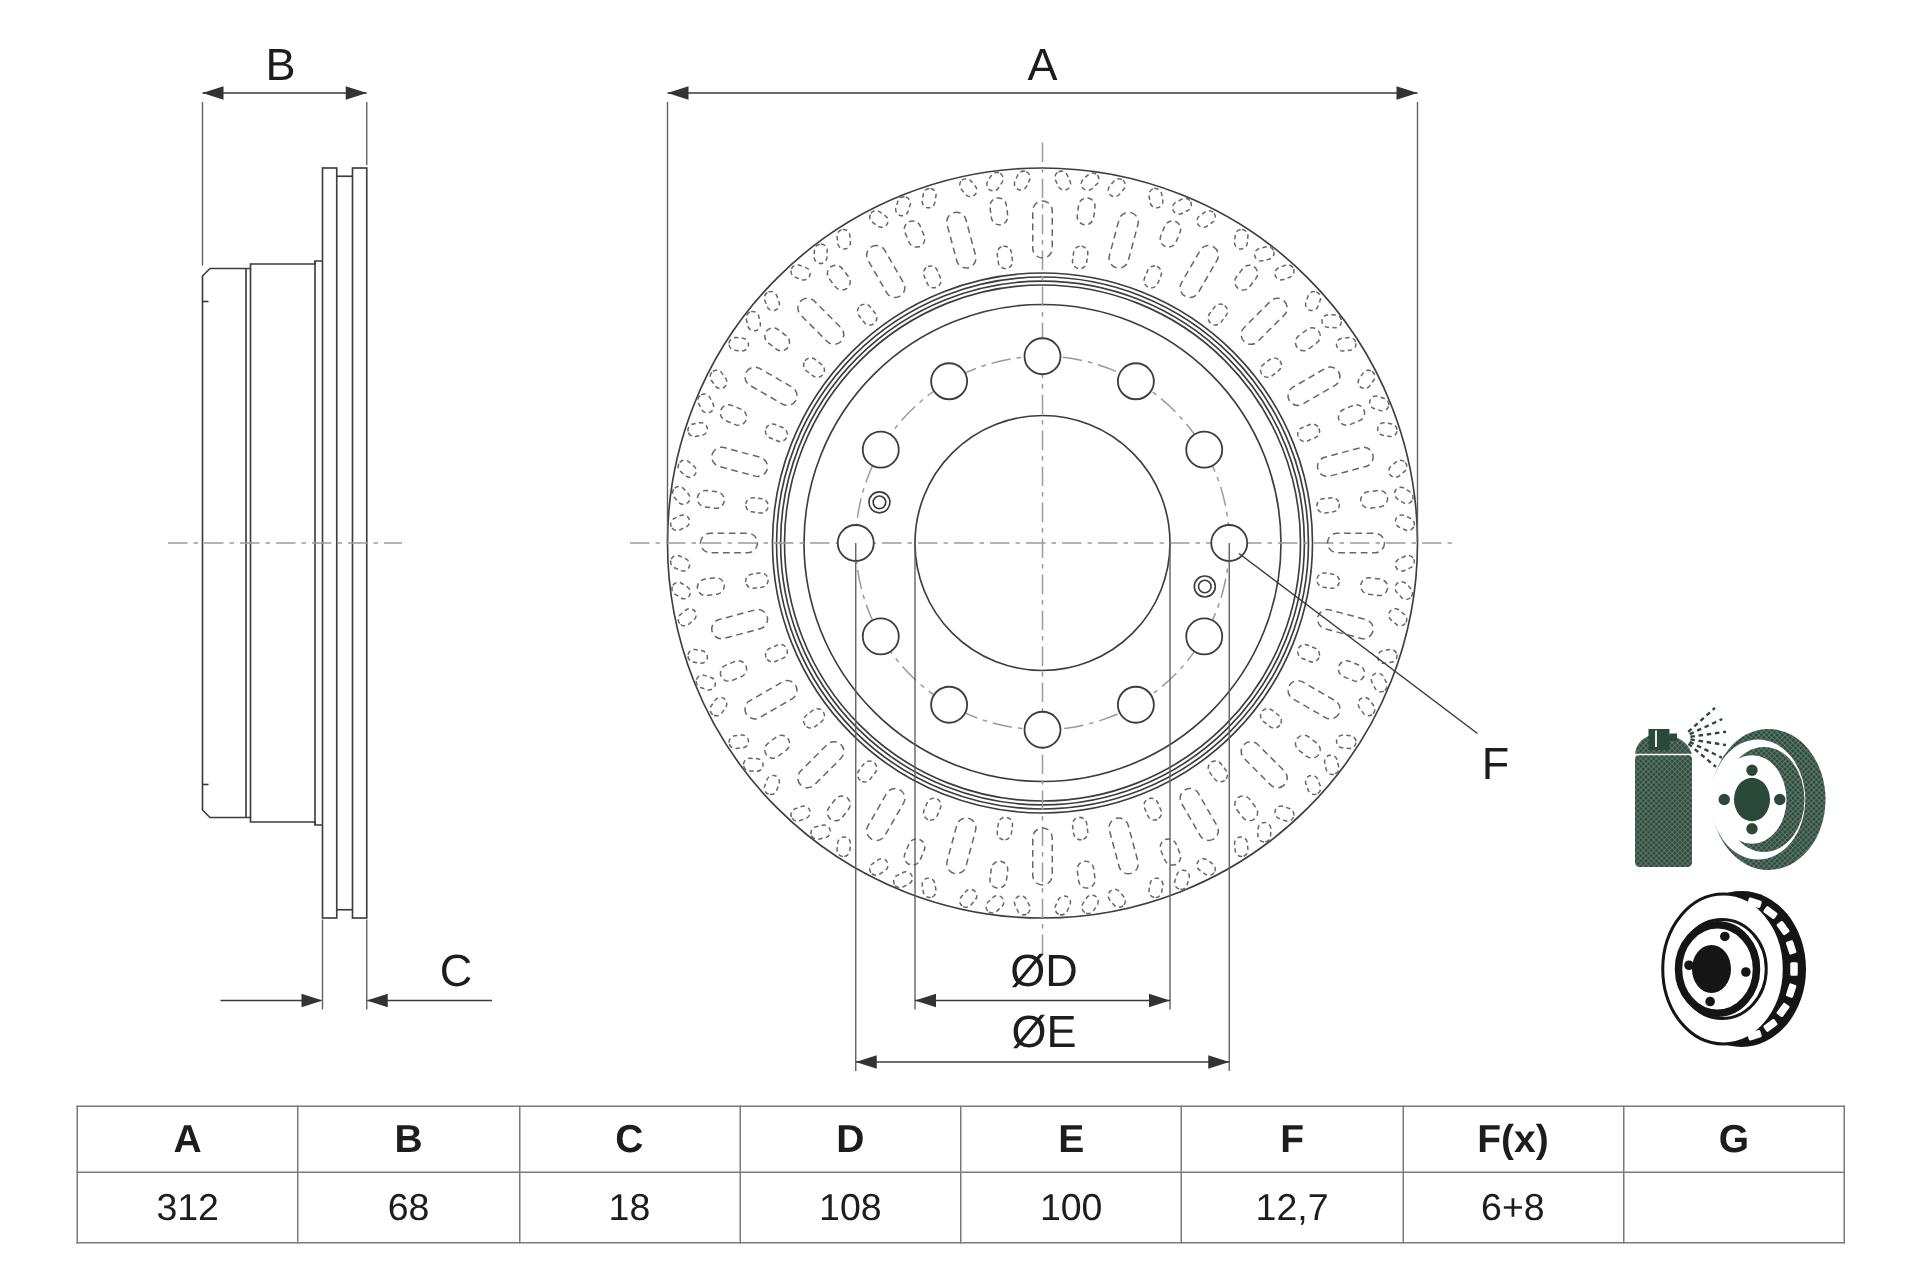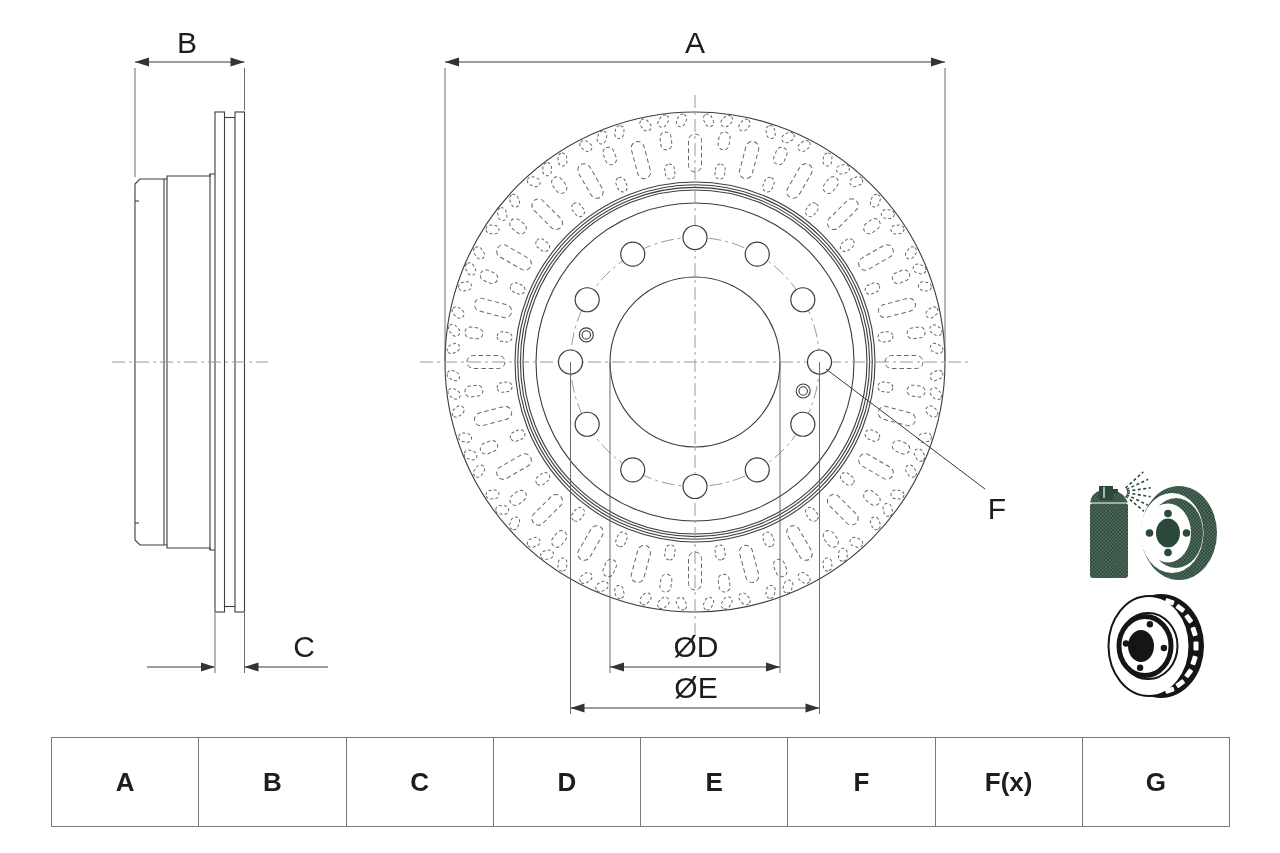--- a/index.html
+++ b/index.html
@@ -344,15 +344,25 @@
         <tr>
     <th>A</th>
     <th>B</th>
     <th>C</th>
     <th>D</th>
     <th>E</th>
     <th>F</th>
     <th>F(x)</th>
     <th>G</th>
   </tr>
+  <tr>
+    <td>312</td>
+    <td>68</td>
+    <td>18</td>
+    <td>108</td>
+    <td>100</td>
+    <td>12,7</td>
+    <td>6+8</td>
+    <td></td>
+  </tr>
 </tbody>
     </table>
 </div>
 
 </body></html>

